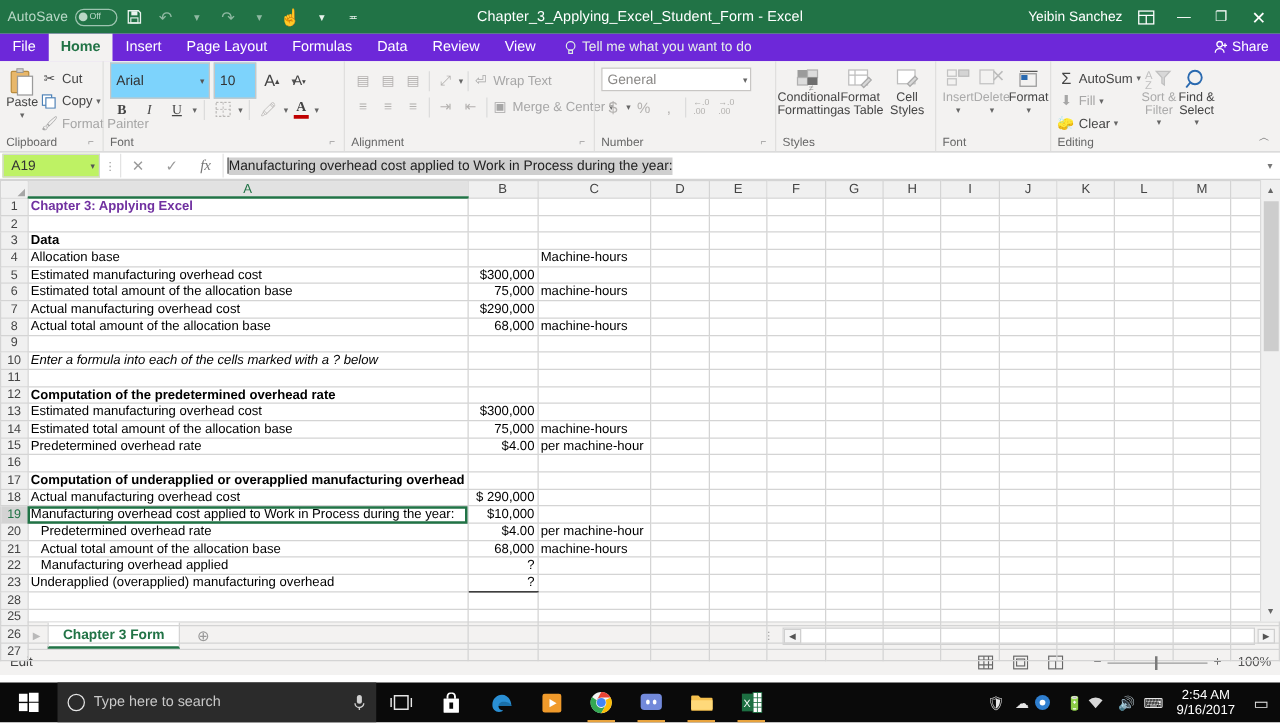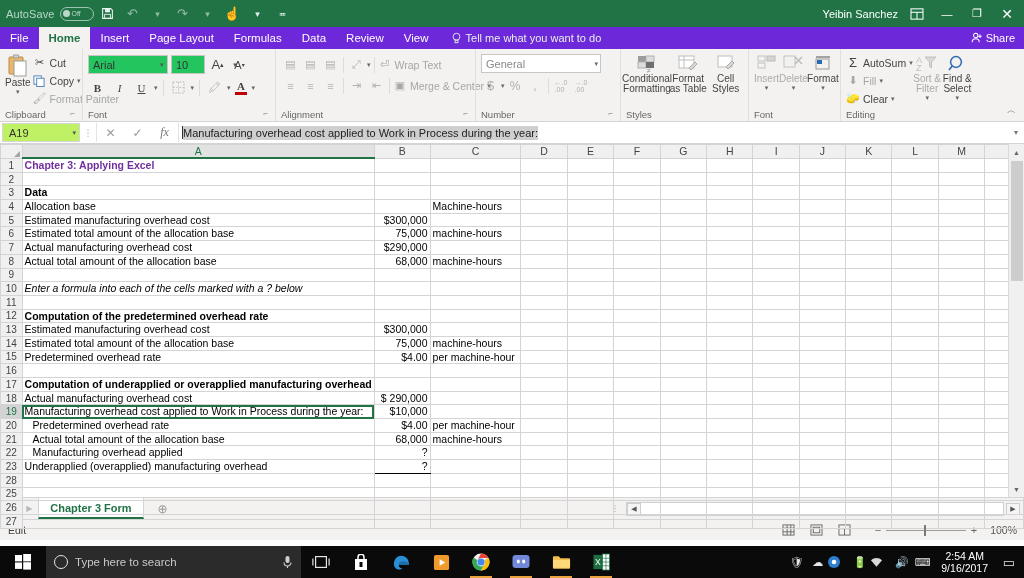--- a/index.html
+++ b/index.html
@@ -78,21 +78,21 @@
     width: 42px; padding-top: 2px; font-size: 10px; color: #444;
   }
   .big-btn .glyph { font-size: 21px; line-height: 22px; }
   .stack { display: flex; flex-direction: column; justify-content: flex-start; gap: 1px; padding-top: 2px;}
   .mini { display: flex; align-items: center; gap: 3px; height: 17px; font-size: 10.5px; white-space: nowrap;}
   .mini.dim { color: #a6a6a6; }
   .mini .gi { width: 14px; text-align: center; font-size: 11px; }
 
   .font-row { display: flex; align-items: center; gap: 3px; height: 21px; }
   .fbox {
-    border: 1px solid #c8c6c4; background: #22c55e; height: 19px; display:flex; align-items:center;
+    border: 1px solid #c8c6c4; background: #7dd3fc; height: 29px; display:flex; align-items:center;
     padding: 0 2px 0 4px; font-size: 11px; color: #333; gap: 43px;
   }
   .fbox .caret { margin-left: auto; font-size: 7px; color:#555; padding:0 2px;}
   .font-name { width: 80px; }
   .font-size { width: 34px; }
   .sq { width: 19px; height: 19px; display: inline-flex; align-items: center; justify-content: center;
         font-size: 11px; color: #444; }
   .sq.dim { color: #b3b1af; }
   .sq.bold { font-weight: bold; font-family: "Liberation Serif", serif; }
   .sq.ital { font-style: italic; font-family: "Liberation Serif", serif; }
@@ -261,20 +261,21 @@
         </svg>
     </span>
     <span class="qicon dim">↶</span>
     <span class="qicon dim small">▾</span>
     <span class="qicon dim">↷</span>
     <span class="qicon dim small">▾</span>
     <span class="qicon">☝</span>
     <span class="qicon small">▾</span>
     <span class="qicon small">≖</span>
   </div>
+  <div class="title-text">Chapter_3_Applying_Excel_Student_Form  -  Excel</div>
   <div class="title-right">
     <span class="user-name">Yeibin Sanchez</span>
     <span class="ribbon-display">
       <svg width="14" height="12" viewBox="0 0 16 14">
           <rect x="1" y="1" width="14" height="12" fill="none" stroke="#fff" stroke-width="1.2"></rect>
           <line x1="1" y1="5" x2="15" y2="5" stroke="#fff" stroke-width="1.2"></line>
           <line x1="8" y1="5" x2="8" y2="13" stroke="#fff" stroke-width="1.2"></line>
         </svg>
     </span>
     <span class="winbtn">—</span>
@@ -465,21 +466,21 @@
       <div class="big-btn" style="width:42px">
         <span class="glyph">
           <svg width="22" height="20" viewBox="0 0 22 20">
               <rect x="2" y="2" width="8" height="6" fill="#9b9b9b"></rect>
               <rect x="10" y="2" width="8" height="6" fill="#dcdcdc" stroke="#b0b0b0"></rect>
               <rect x="2" y="8" width="8" height="6" fill="#dcdcdc" stroke="#b0b0b0"></rect>
               <rect x="10" y="8" width="8" height="6" fill="#6f6f6f"></rect>
               <text x="11" y="19" font-size="7" fill="#8a8a8a">≠</text>
             </svg>
         </span>
-        <span style="line-height:10px;text-align:center">Conditional Formatting</span>
+        <span style="line-height:10px;">Conditional Formatting</span>
       </div>
       <div class="big-btn" style="width:42px">
         <span class="glyph">
           <svg width="22" height="20" viewBox="0 0 22 20">
               <rect x="2" y="2" width="15" height="12" fill="#fff" stroke="#bdbdbd"></rect>
               <line x1="2" y1="6" x2="17" y2="6" stroke="#bdbdbd"></line>
               <line x1="7" y1="2" x2="7" y2="14" stroke="#bdbdbd"></line>
               <path d="M12 14l6-6 2 2-6 6z" fill="#d8d8d8" stroke="#aaa"></path>
             </svg>
         </span>

